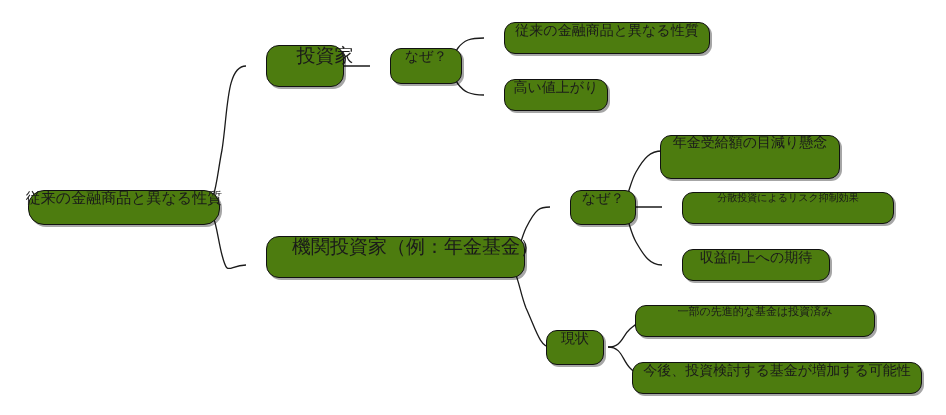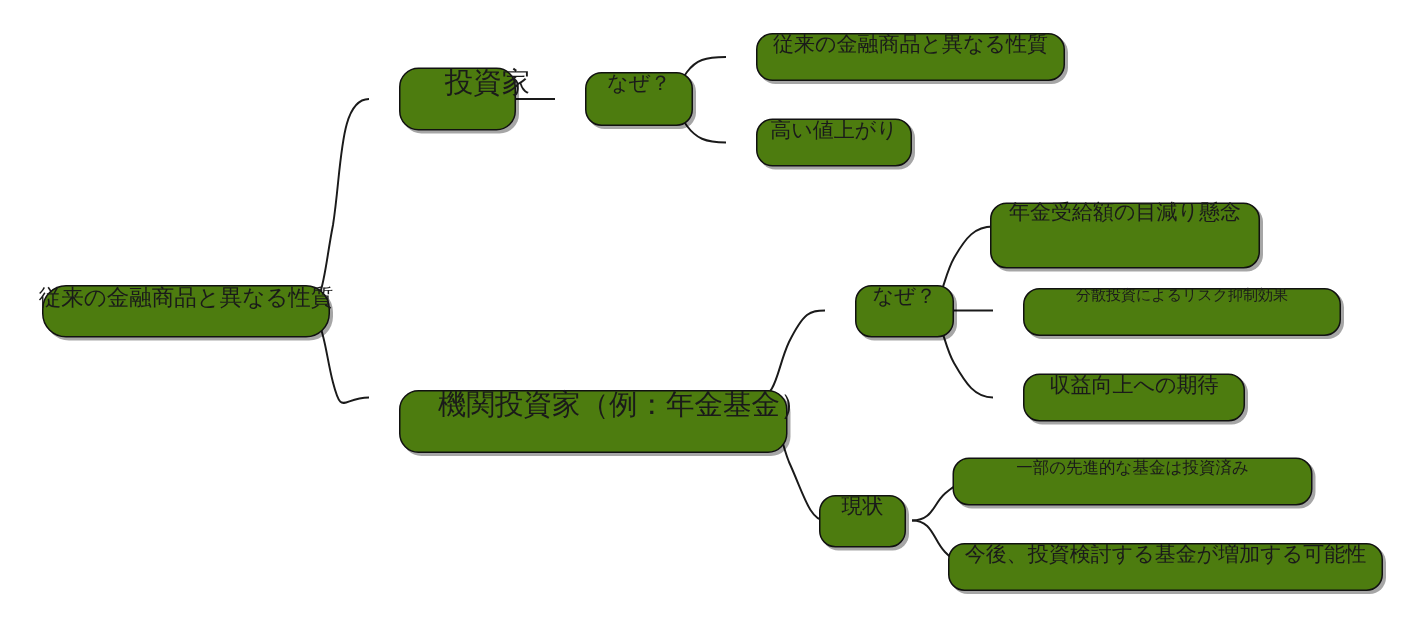--- a/index.html
+++ b/index.html
@@ -29,21 +29,21 @@
   .node .label{
     display:block;
     line-height:1;
     padding:0 2px;
   }
   .n-root   {left:8px;  top:190px; width:192px; height:35px; font-size:15px; border-radius:16px;}
   .n-inv    {left:246px;top:45px;  width:78px;  height:42px; font-size:19px; border-radius:13px;padding-left:40px;}
   .n-inv-why{left:370px;top:48px;  width:72px;  height:36px; font-size:14px;}
   .n-inv-a  {left:484px;top:22px;  width:206px; height:32px; font-size:14px;}
   .n-inv-b  {left:484px;top:79px;  width:104px; height:32px; font-size:14px;}
-  .n-inst   {left:246px;top:260px; width:259px; height:42px; font-size:19px; border-radius:13px;padding-left:40px;}
+  .n-inst   {left:246px;top:236px; width:259px; height:42px; font-size:19px; border-radius:13px;padding-left:40px;}
   .n-why2   {left:550px;top:190px; width:66px;  height:35px; font-size:14px;}
   .n-now    {left:526px;top:330px; width:58px;  height:35px; font-size:14px;}
   .n-w2-a   {left:640px;top:135px; width:180px; height:44px; font-size:14px;font-family:Liberation Mono, monospace;}
   .n-w2-b   {left:662px;top:192px; width:212px; height:32px; font-size:10px;}
   .n-w2-c   {left:662px;top:249px; width:148px; height:32px; font-size:14px;}
   .n-now-a  {left:615px;top:305px; width:240px; height:32px; font-size:11px;}
   .n-now-b  {left:612px;top:362px; width:290px; height:32px; font-size:14px;}
 </style>
 </head>
 <body>

